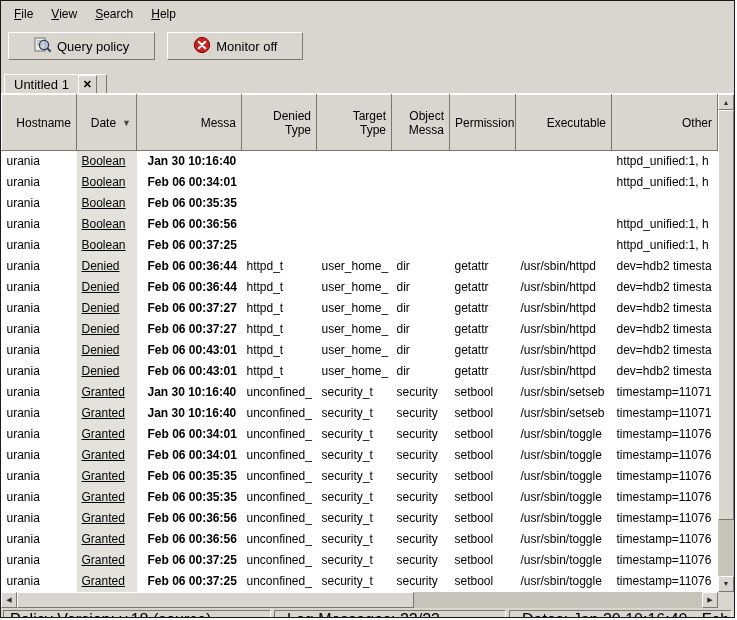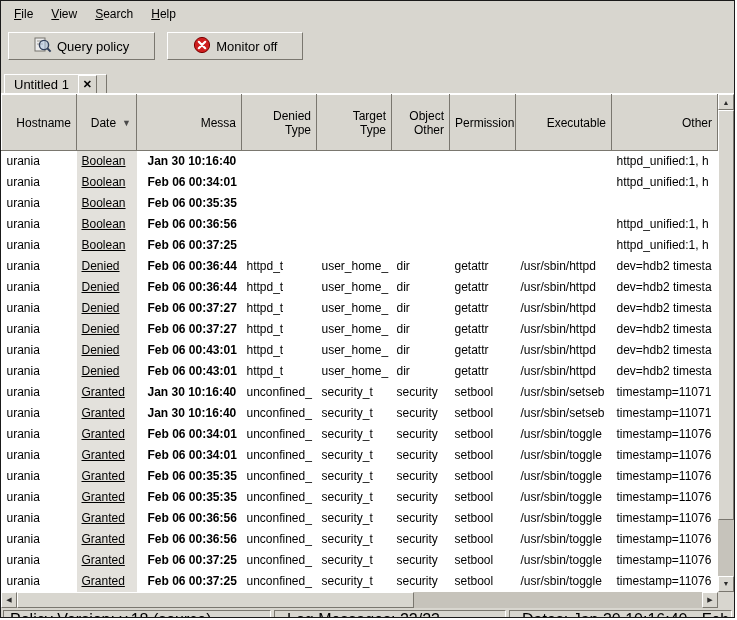--- a/index.html
+++ b/index.html
@@ -154,21 +154,21 @@
         <thead>
           <tr>
             <th>Hostname</th>
             <th><span>Date</span><span class="sort-arrow">▼</span></th>
             <th>Messa</th>
             <th>Denied
 Type</th>
             <th>Target
 Type</th>
             <th>Object
-Other</th>
+Messa</th>
             <th>Permission</th>
             <th>Executable</th>
             <th>Other</th>
           </tr>
         </thead>
         <tbody>
             <tr>
               <td class="c0">urania</td>
               <td class="c1">Boolean</td>
               <td class="c2">Jan 30 10:16:40</td>

